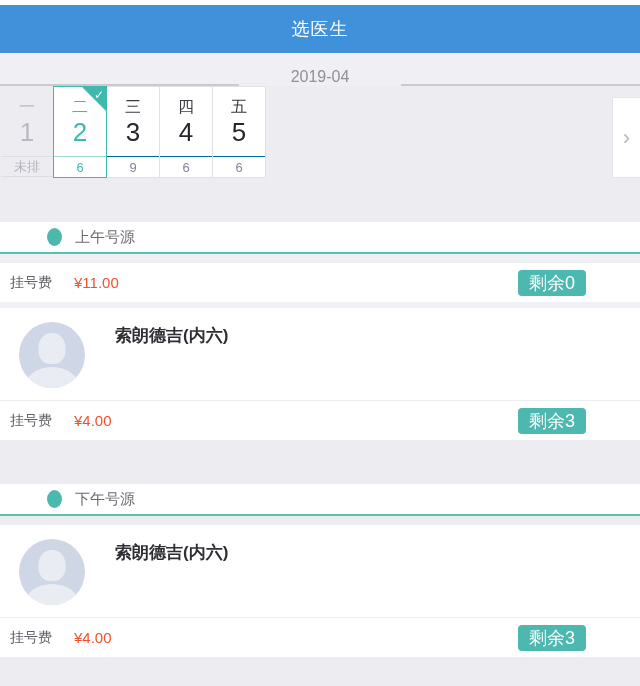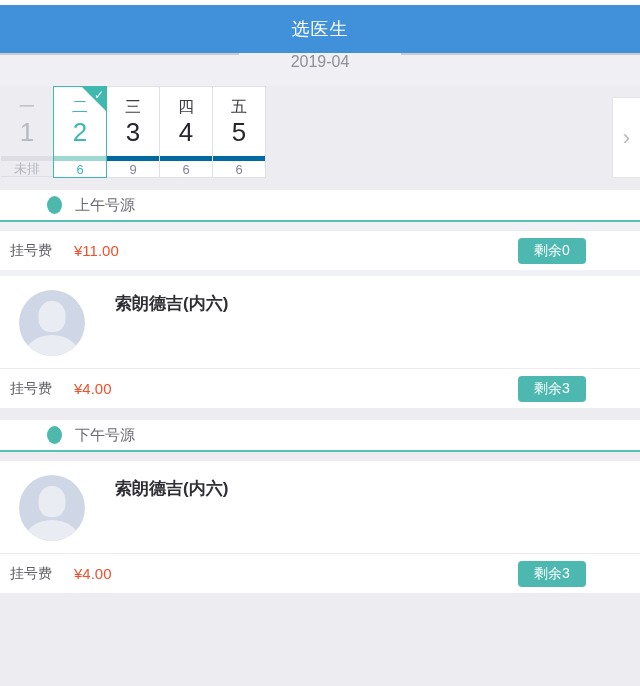--- a/index.html
+++ b/index.html
@@ -6,71 +6,71 @@
   html,body { width:640px; }
   body { font-family:"Liberation Sans","DejaVu Sans",sans-serif; background:#fff; }
   .page { position:relative; width:640px; height:686px; background:#ededf1; overflow:hidden; }
 
   
   .top-strip { height:5px; background:#ffffff; }
   .appbar { height:48px; background:#4191da; display:flex; align-items:center; justify-content:center; }
   .appbar-title { color:#ffffff; font-size:18px; letter-spacing:1px; }
 
   
-  .month-divider { height:33px; background:#f0eff4; display:flex; align-items:flex-start; }
+  .month-divider { height:33px; background:#f0eff4; display:flex; align-items:flex-end; }
   .month-divider .line { flex:1; height:2px; background:#c9c9ce; }
   .month-divider .month-label { color:#8f9098; font-size:16px; padding:0 52px; }
 
   
   .calendar-row { position:relative; height:92px; display:flex; align-items:stretch; }
   .day-cell { width:54px; background:#ffffff; border:1px solid #e0e0e6; display:flex; flex-direction:column; position:relative; cursor:pointer; }
   .day-cell + .day-cell { margin-left:-1px; }
   .day-top { height:70px; display:flex; flex-direction:column; align-items:center; justify-content:center; gap:2px; }
   .weekday { font-size:16px; color:#3a3a42; line-height:18px; }
   .daynum { font-size:26px; color:#26262c; line-height:28px; }
-  .count-row { height:21px; border-top:5px solid #0369a1; display:flex; align-items:center; justify-content:center; font-size:13px; color:#83839a; }
+  .count-row { height:21px; border-top:1px solid #0369a1; display:flex; align-items:center; justify-content:center; font-size:13px; color:#83839a; }
 
   .day-cell.disabled { background:transparent; border-color:transparent; }
   .day-cell.disabled .weekday, .day-cell.disabled .daynum { color:#b7bac3; }
   .day-cell.disabled .count-row { color:#b2b5bd; border-top-color:#dddde3; border-bottom:1px solid #dddde3; }
 
   .day-cell.selected { border:1px solid #3fb9ad; z-index:2; }
   .day-cell.selected .weekday, .day-cell.selected .daynum { color:#3fb9ad; }
   .day-cell.selected .count-row { color:#3fb9ad; border-top-color:#9ed8d1; }
   .corner-ribbon { position:absolute; top:0; right:0; width:0; height:0; border-top:24px solid #3fb9ad; border-left:24px solid transparent; }
   .corner-check { position:absolute; top:0; right:2px; color:#ffffff; font-size:12px; font-weight:bold; line-height:16px; }
 
   .next-box { position:absolute; right:0; top:11px; bottom:0; width:28px; background:#ffffff; border:1px solid #e4e4e9; border-right:none; display:flex; align-items:center; justify-content:center; color:#b9b9c2; font-size:22px; cursor:pointer; }
 
   
   .gap-12 { height:12px; }
   .gap-8 { height:8px; background:#eff1f6; }
   .gap-6 { height:6px; background:#eff1f6; }
   .gap-9 { height:9px; }
 
   
-  .section-header { height:32px; background:#ffffff; border-bottom:2px solid #5cc0b1; display:flex; align-items:center; padding-left:47px; }
+  .section-header { height:32px; background:#ffffff; border-bottom:2px solid #5cc0b1; display:flex; align-items:center; padding-left:47px;margin-top:32px; }
   .section-dot { width:15px; height:18px; border-radius:50%; background:#4db9ae; margin-right:13px; }
   .section-title { font-size:15px; color:#6a6a72; }
 
   
   .doctor-card { background:#ffffff; cursor:pointer; }
   .doctor-top { height:92px; display:flex; align-items:flex-start; padding:14px 0 0 19px; }
   .avatar { width:66px; height:66px; border-radius:50%; background:#cfd6e5; overflow:hidden; position:relative; flex:none; }
   .avatar .head { position:absolute; left:50%; top:11px; transform:translateX(-50%); width:27px; height:31px; background:#e9ecf3; border-radius:48% 48% 42% 42%; }
   .avatar .body { position:absolute; left:50%; top:45px; transform:translateX(-50%); width:54px; height:40px; background:#e9ecf3; border-radius:50% 50% 0 0; }
   .doctor-info { display:flex; align-items:baseline; margin-left:30px; padding-top:2px; }
   .doctor-name { font-size:17px; font-weight:bold; color:#2e2e34; }
   .doctor-title { font-size:13px; color:#9a9aa2; margin-left:10px; }
   .card-divider { height:1px; background:#ececf0; }
   .fee-row { height:39px; display:flex; align-items:center; padding:0 10px; }
   .fee-label { font-size:14px; color:#5f5f66; }
   .fee-price { font-size:15px; color:#f44f2b; margin-left:22px; }
   .fee-spacer { flex:1; }
-  .remain-badge { min-width:68px; height:26px; background:#4cb8b0; border-radius:4px; color:#ffffff; font-size:14px; display:flex; align-items:center; justify-content:center; padding:0 8px; margin-right:44px; cursor:pointer; }
+  .remain-badge { min-width:68px; height:26px; background:#4cb8b0; border-radius:4px; color:#ffffff; font-size:18px; display:flex; align-items:center; justify-content:center; padding:0 8px; margin-right:44px; cursor:pointer; }
   .fee-row.last .remain-badge { margin-right:44px; }
 </style>
 </head>
 <body>
 
 <div class="page">
 
   <div class="top-strip"></div>
 
   <div class="appbar">

